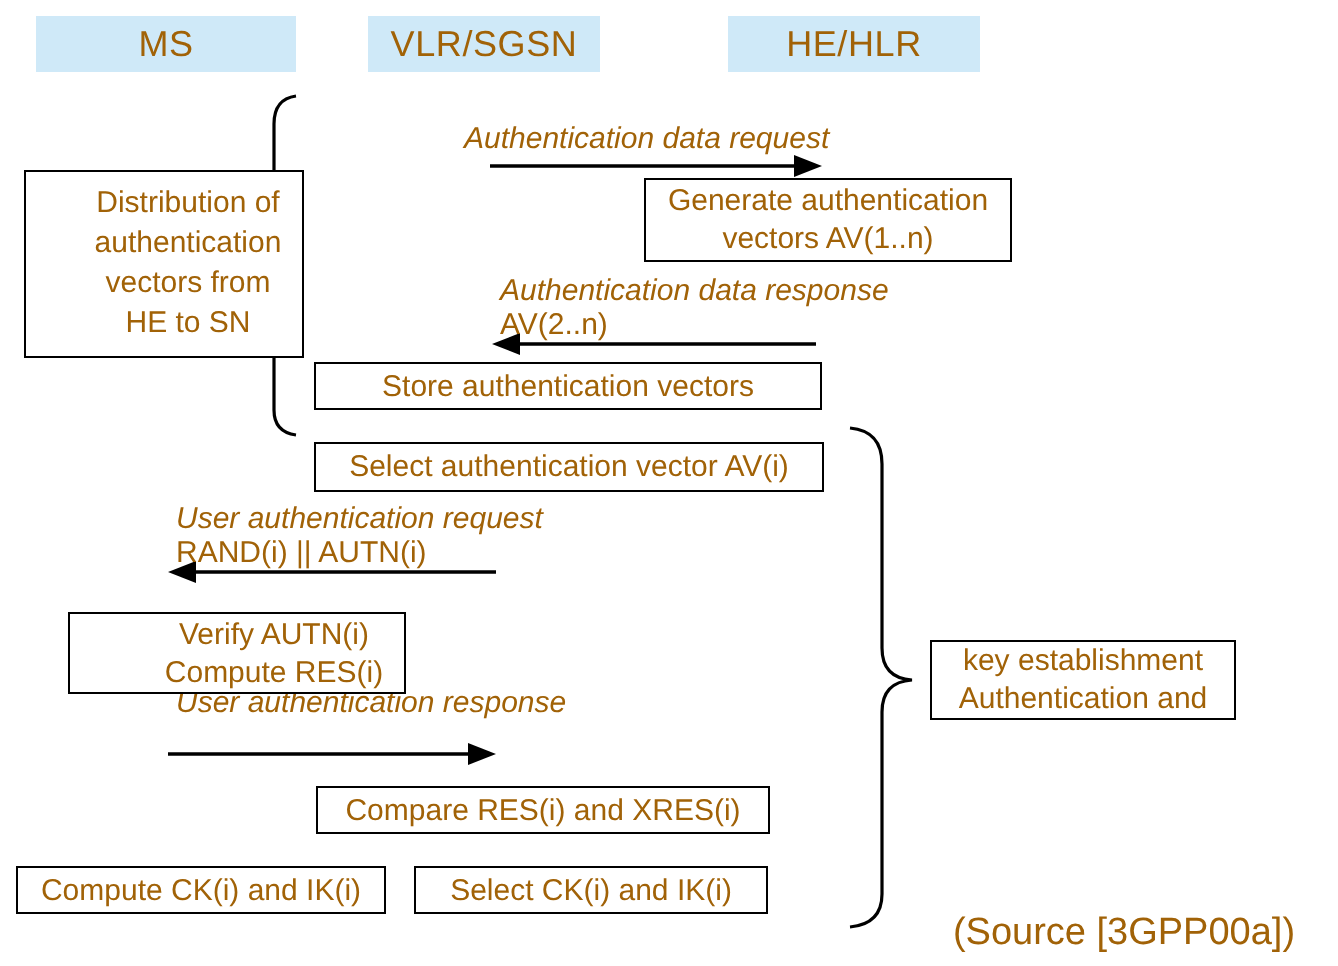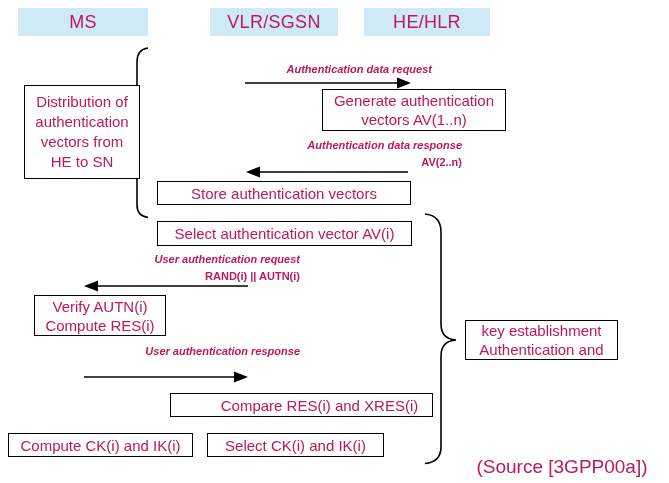--- a/index.html
+++ b/index.html
@@ -1,45 +1,45 @@
 <!DOCTYPE html>
 <html><head>
 <meta charset="utf-8">
 <style>
   html,body{margin:0;padding:0;background:#ffffff;}
   .canvas{
     position:relative;width:669px;height:483px;background:#ffffff;
-    font-family:"Liberation Sans","DejaVu Sans",sans-serif;color:#be185d;
+    font-family:"Liberation Sans","DejaVu Sans",sans-serif;color:#a16207;
     overflow:hidden;
   }
   .abs{position:absolute;}
   .colhead{
     display:flex;align-items:center;justify-content:center;
     font-size:18px;letter-spacing:.3px;
   }
   .pbox{
     background:#fff;border:1.5px solid #000;
     display:flex;flex-direction:column;align-items:center;justify-content:center;
     text-align:center;font-size:15px;line-height:19px;
   }
-  .msg{text-align:right;font-size:11px;line-height:16px;font-weight:bold;}
+  .msg{text-align:left;font-size:15px;line-height:16px;}
   .msg .lbl{font-style:italic;display:block;line-height:15px;margin-bottom:2px;}
   .msg .prm{display:block;line-height:15px;}
   .src{font-size:19px;text-align:center;white-space:nowrap;}
   svg{position:absolute;left:0;top:0;}
 </style>
 </head>
 <body>
 
 <div class="canvas">
 
   <div class="abs colhead" style="left: 18px; top: 8px; width: 130px; height: 28px; background: rgb(207, 233, 248);">
       <span>MS</span>
     </div>
-  <div class="abs colhead" style="left: 210px; top: 8px; width: 128px; height: 28px; background: rgb(207, 233, 248);">
+  <div class="abs colhead" style="left: 184px; top: 8px; width: 116px; height: 28px; background: rgb(207, 233, 248);">
       <span>VLR/SGSN</span>
     </div>
   <div class="abs colhead" style="left: 364px; top: 8px; width: 126px; height: 28px; background: rgb(207, 233, 248);">
       <span>HE/HLR</span>
     </div>
 
   <svg width="669" height="483" viewBox="0 0 669 483">
 
     <g stroke="#000" fill="#000">
       <line x1="245" y1="83" x2="398" y2="83" stroke-width="1.7"></line>
@@ -77,46 +77,46 @@
 
   <div class="abs msg" style="left:88px;top:252px;width:212px;">
     <span class="lbl">User authentication request</span>
     <span class="prm">RAND(i) || AUTN(i)</span>
   </div>
 
   <div class="abs msg" style="left:88px;top:344px;width:212px;">
     <span class="lbl">User authentication response</span>
   </div>
 
-  <div class="abs pbox" style="left:24px;top:85px;width:114px;height:92px;line-height:20px;">
+  <div class="abs pbox" style="left:12px;top:85px;width:114px;height:92px;line-height:20px;padding-left:24px;">
     <span>Distribution of</span>
     <span>authentication</span>
     <span>vectors from</span>
     <span>HE to SN</span>
   </div>
 
   <div class="abs pbox" style="left:322px;top:89px;width:182px;height:40px;">
     <span>Generate authentication</span>
     <span>vectors AV(1..n)</span>
   </div>
 
   <div class="abs pbox" style="left:157px;top:221px;width:253px;height:23px;">
     <span>Select authentication vector AV(i)</span>
   </div>
 
   <div class="abs pbox" style="left:157px;top:181px;width:252px;height:22px;">
     <span>Store authentication vectors</span>
   </div>
 
-  <div class="abs pbox" style="left:34px;top:295px;width:130px;height:39px;">
+  <div class="abs pbox" style="left:34px;top:306px;width:130px;height:39px;padding-left:37px;">
     <span>Verify AUTN(i)</span>
     <span>Compute RES(i)</span>
   </div>
 
-  <div class="abs pbox" style="left:170px;top:393px;width:225px;height:22px;padding-left:36px;">
+  <div class="abs pbox" style="left:158px;top:393px;width:225px;height:22px;">
     <span>Compare RES(i) and XRES(i)</span>
   </div>
 
   <div class="abs pbox" style="left:8px;top:433px;width:183px;height:22px;justify-content:center;">
     <span>Compute CK(i) and IK(i)</span>
   </div>
 
   <div class="abs pbox" style="left:207px;top:433px;width:175px;height:22px;">
     <span>Select CK(i) and IK(i)</span>
   </div>

